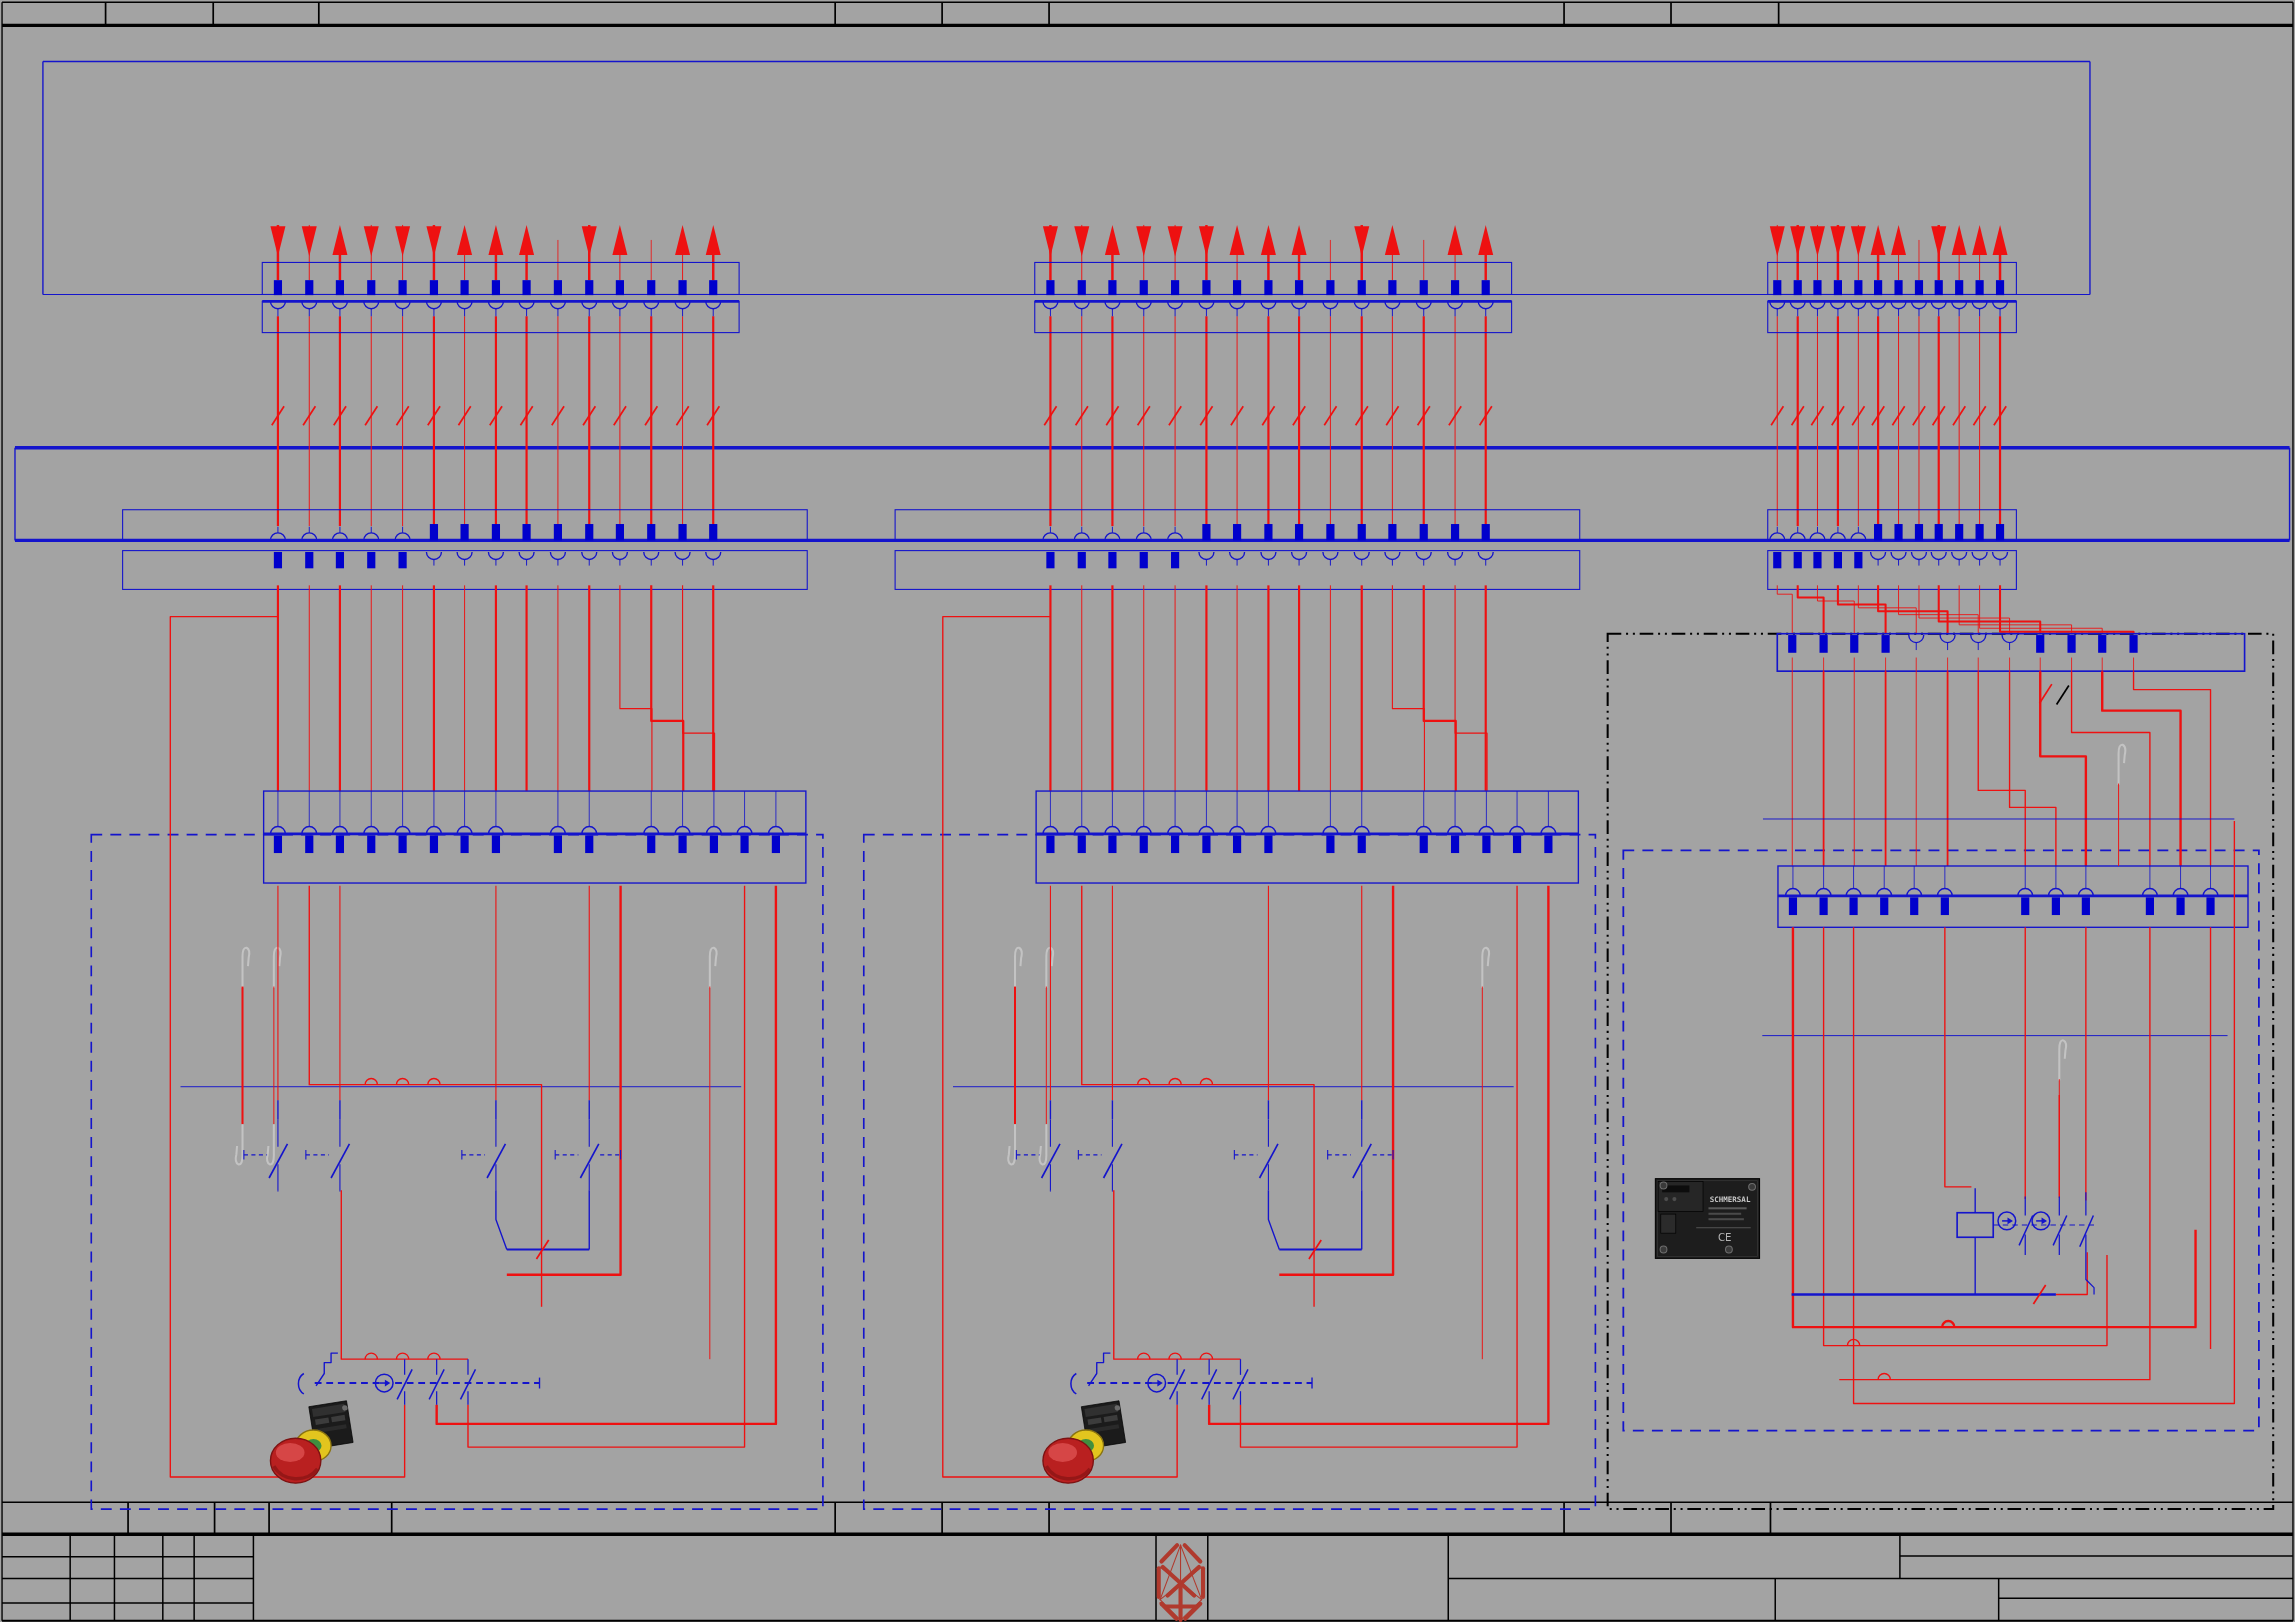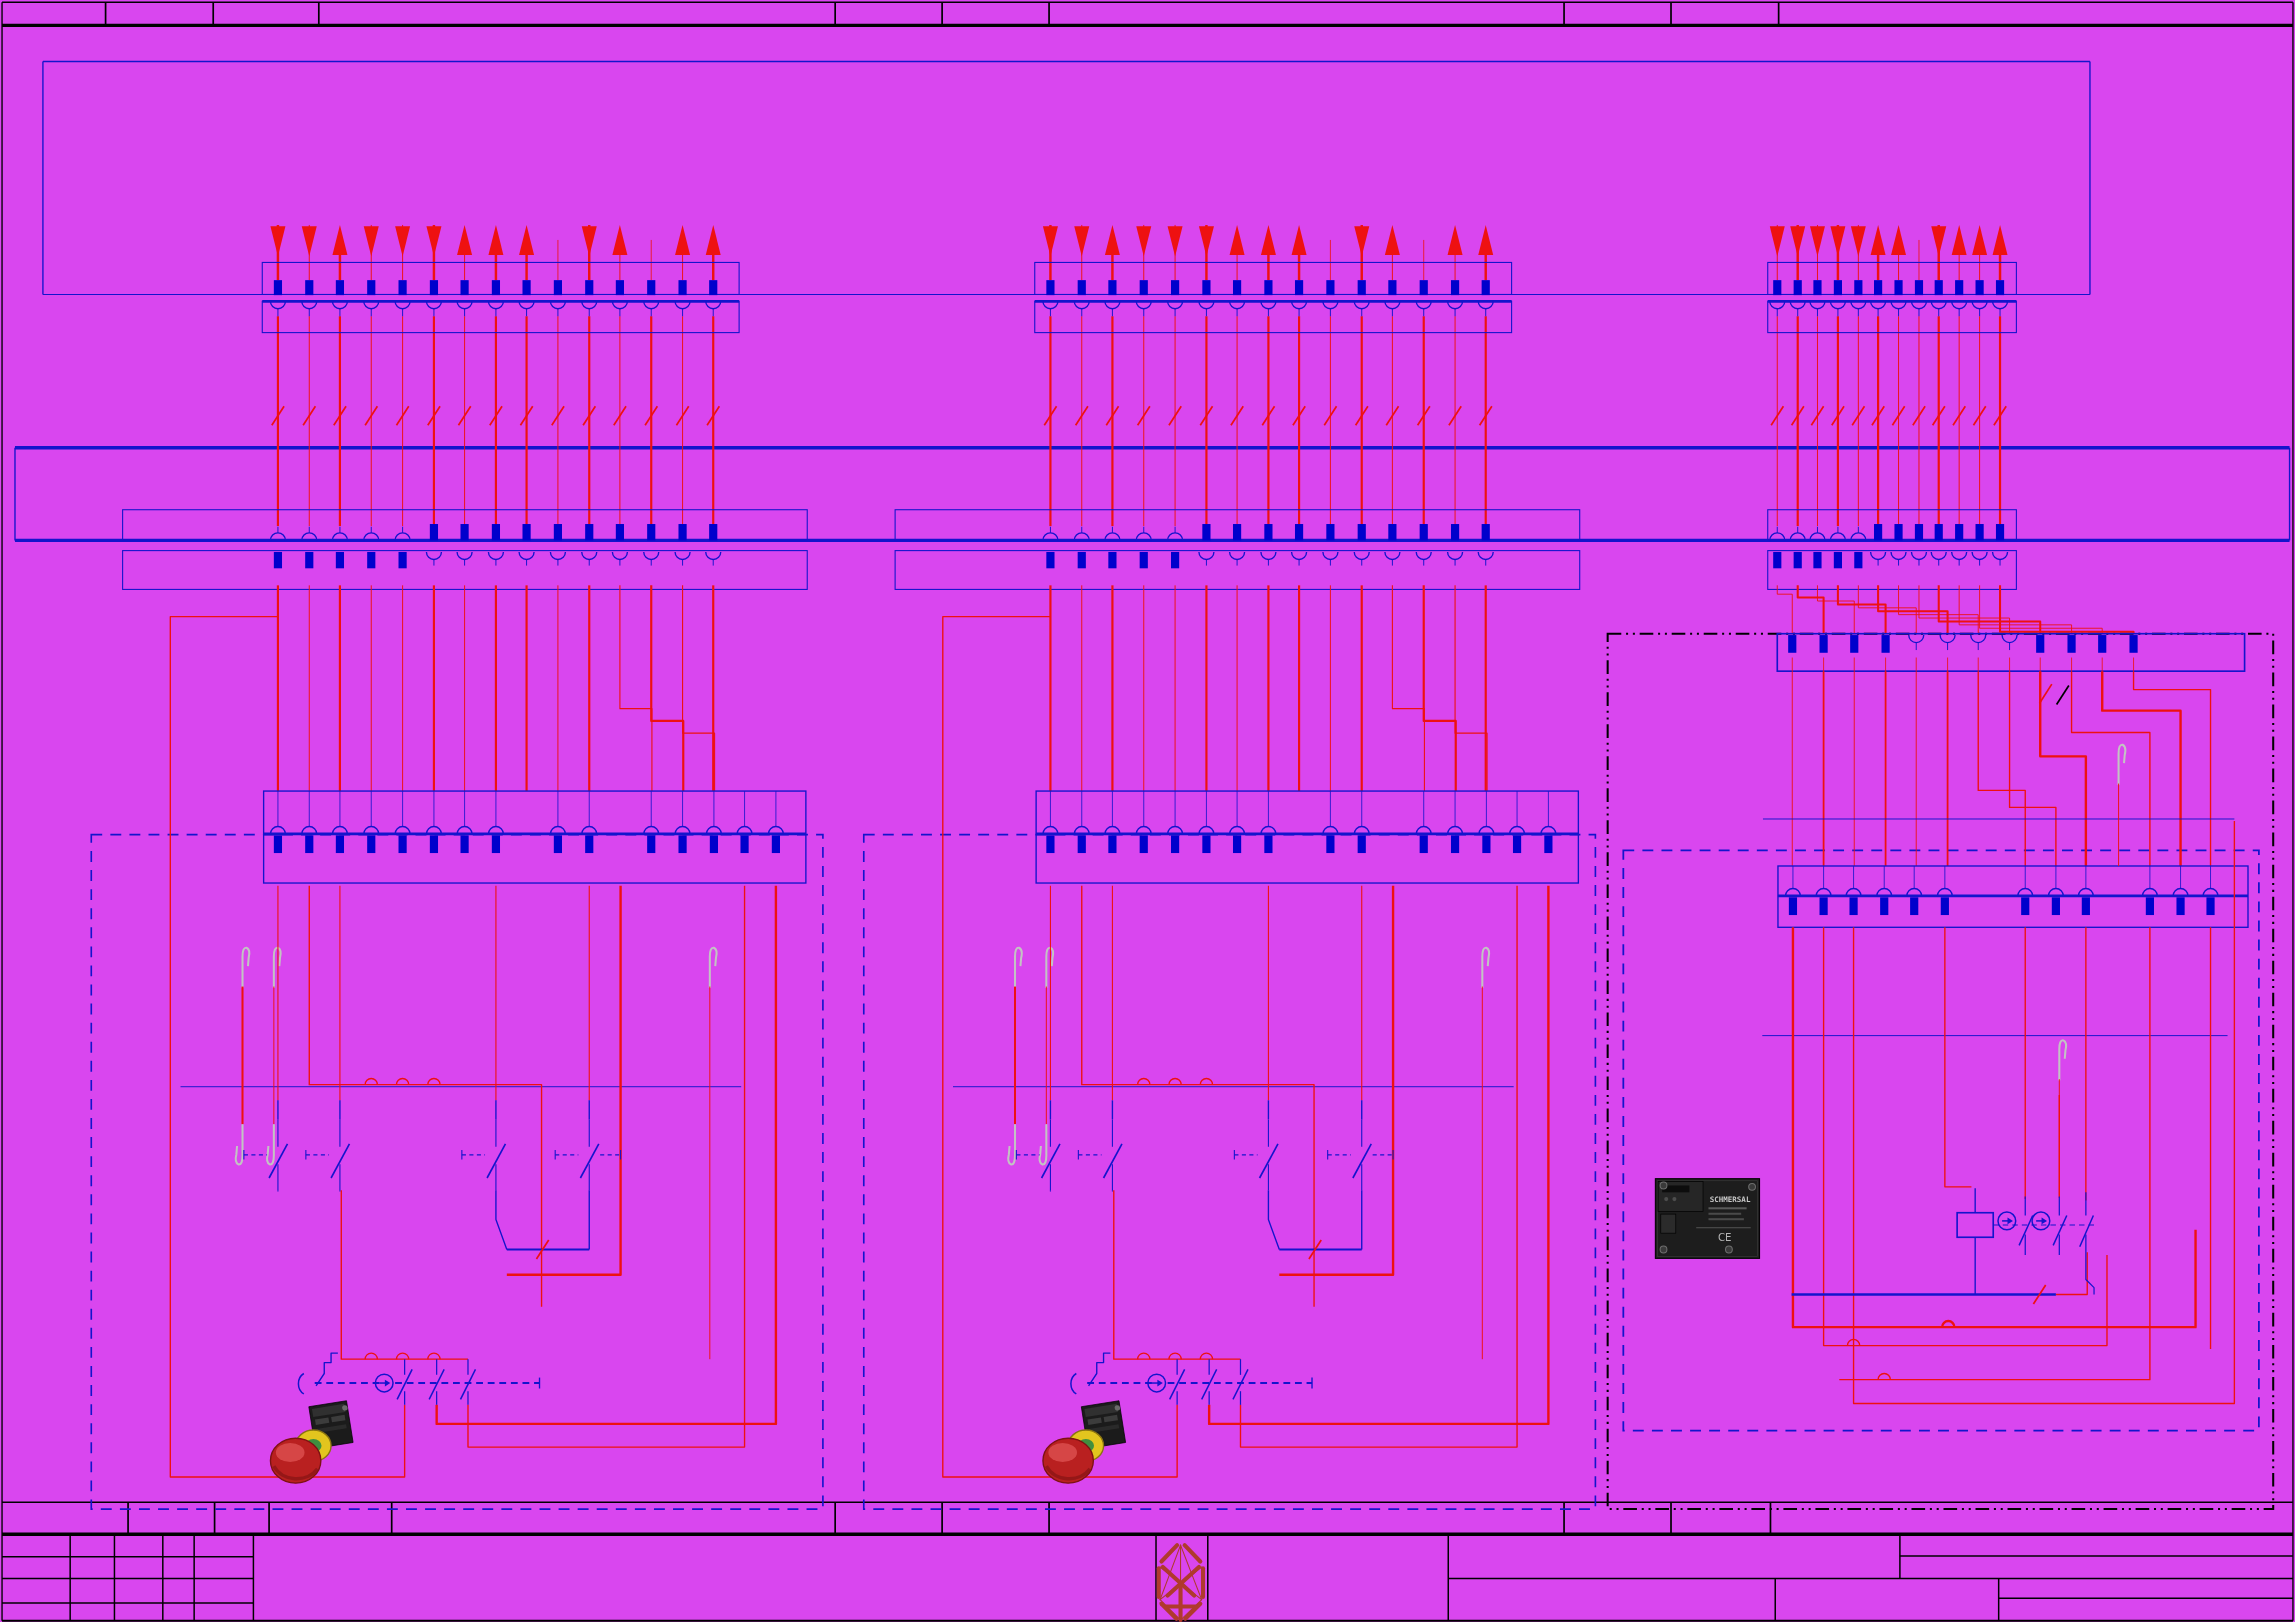--- a/index.html
+++ b/index.html
@@ -1,16 +1,16 @@
 <!DOCTYPE html>
 <html style="font-size:11px"><head>
 <meta charset="utf-8">
 <style>
   html,body{margin:0;padding:0;background:#ffffff}
-  .page{position:relative;width:2295px;height:1623px;background:#d946ef;overflow:hidden;
+  .page{position:relative;width:2295px;height:1623px;background:#a3a3a3;overflow:hidden;
         font-family:"DejaVu Sans", sans-serif;}
   svg{display:block}
 </style>
 </head>
 <body>
 
 <div class="page">
   <svg id="schematic" width="2295" height="1623" viewBox="0 0 3369 2382" xmlns="http://www.w3.org/2000/svg">
       <g>
         <line x1="3" y1="3" x2="3366" y2="3" stroke="#000000" stroke-width="2"></line>

